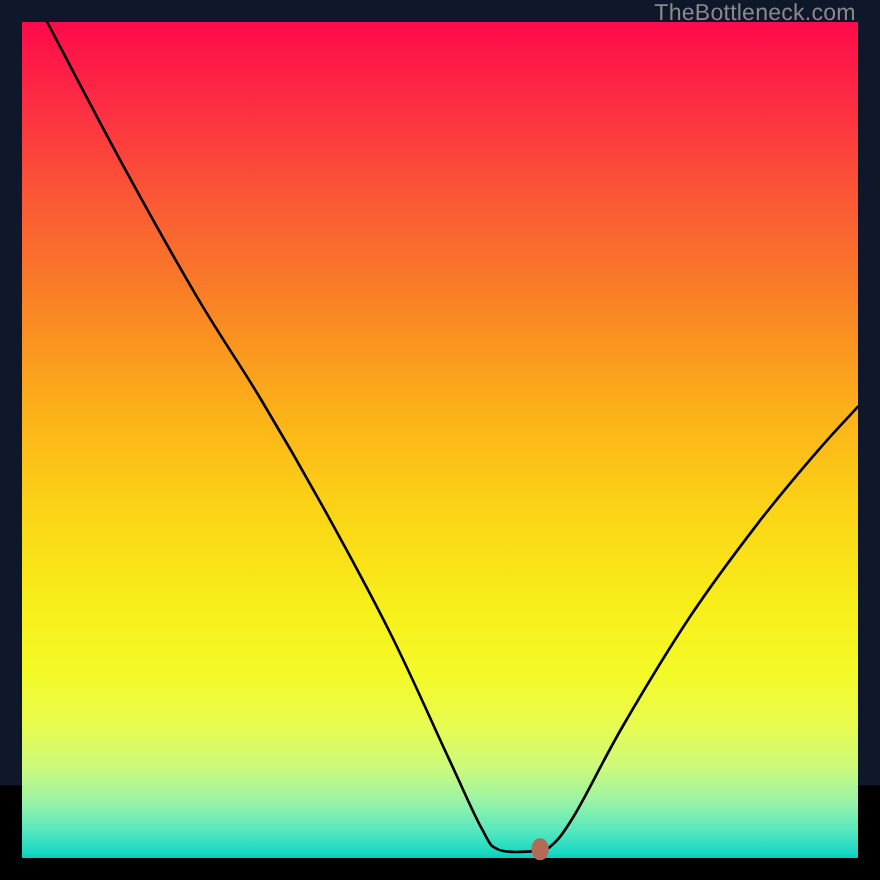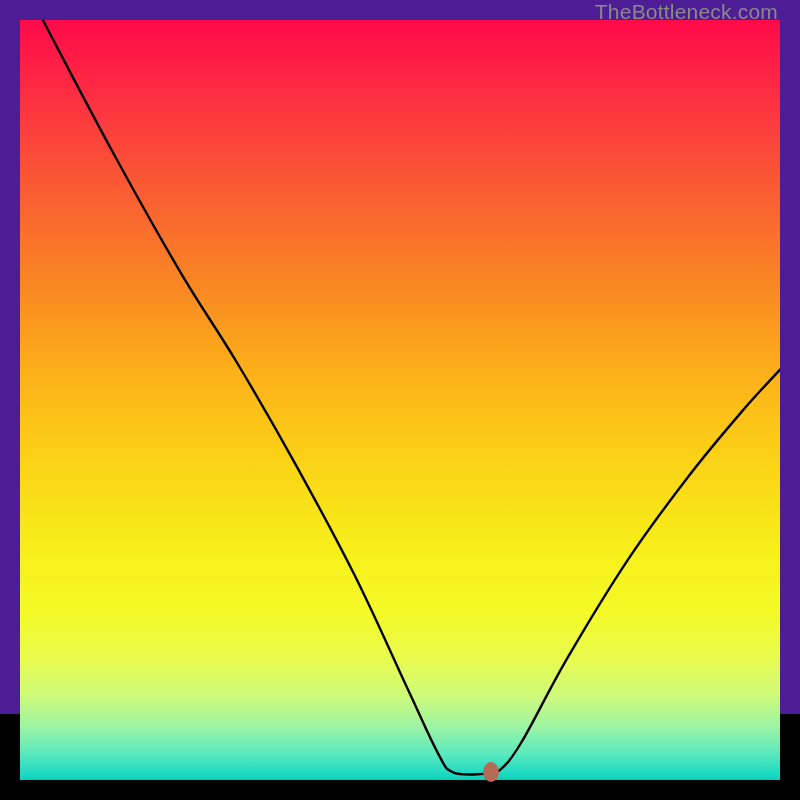--- a/index.html
+++ b/index.html
@@ -8,21 +8,21 @@
     width: 800px;
     height: 800px;
     background: #000;
     font-family: Arial, Helvetica, sans-serif;
     overflow: hidden;
   }
   .outer {
     width: 800px;
     height: 714px;
     position: relative;
-    background: #4c1d95;
+    background: #0f172a;
   }
   .plot {
     position: absolute;
     left: 20px;
     top: 20px;
     width: 760px;
     height: 760px;
     
     background: linear-gradient(
       to bottom,

